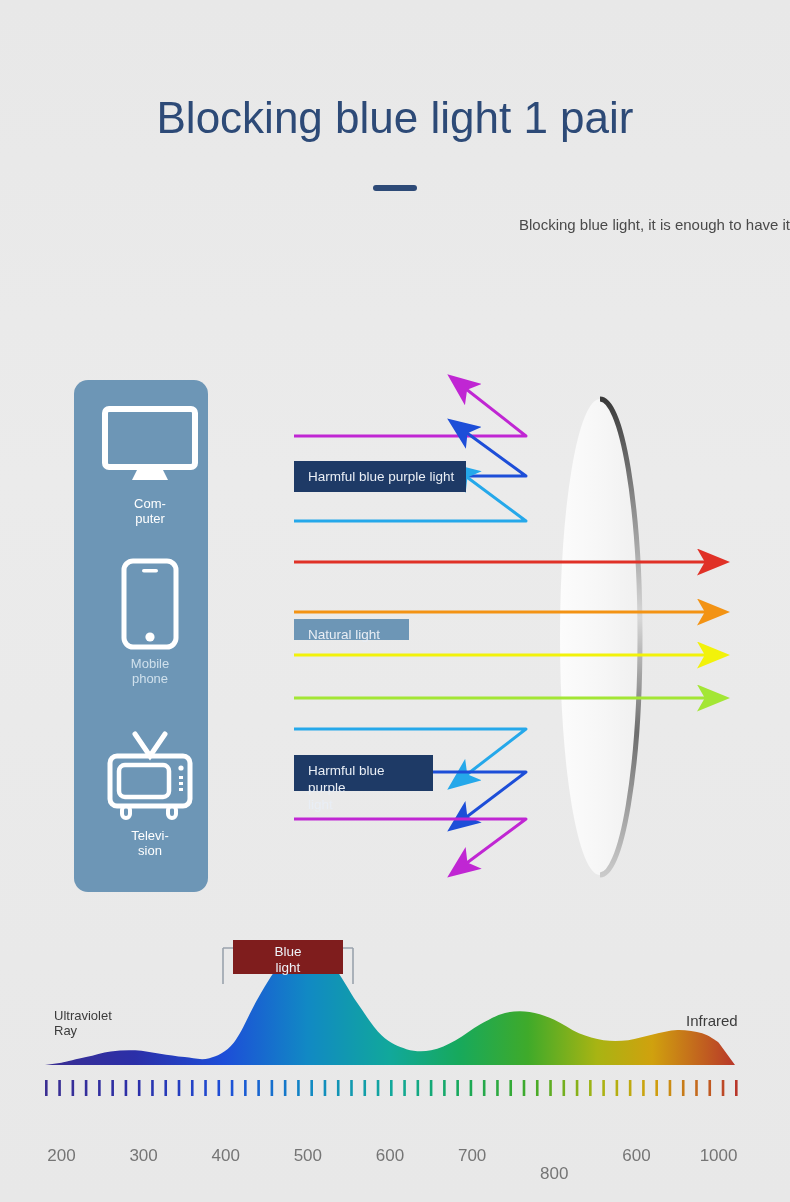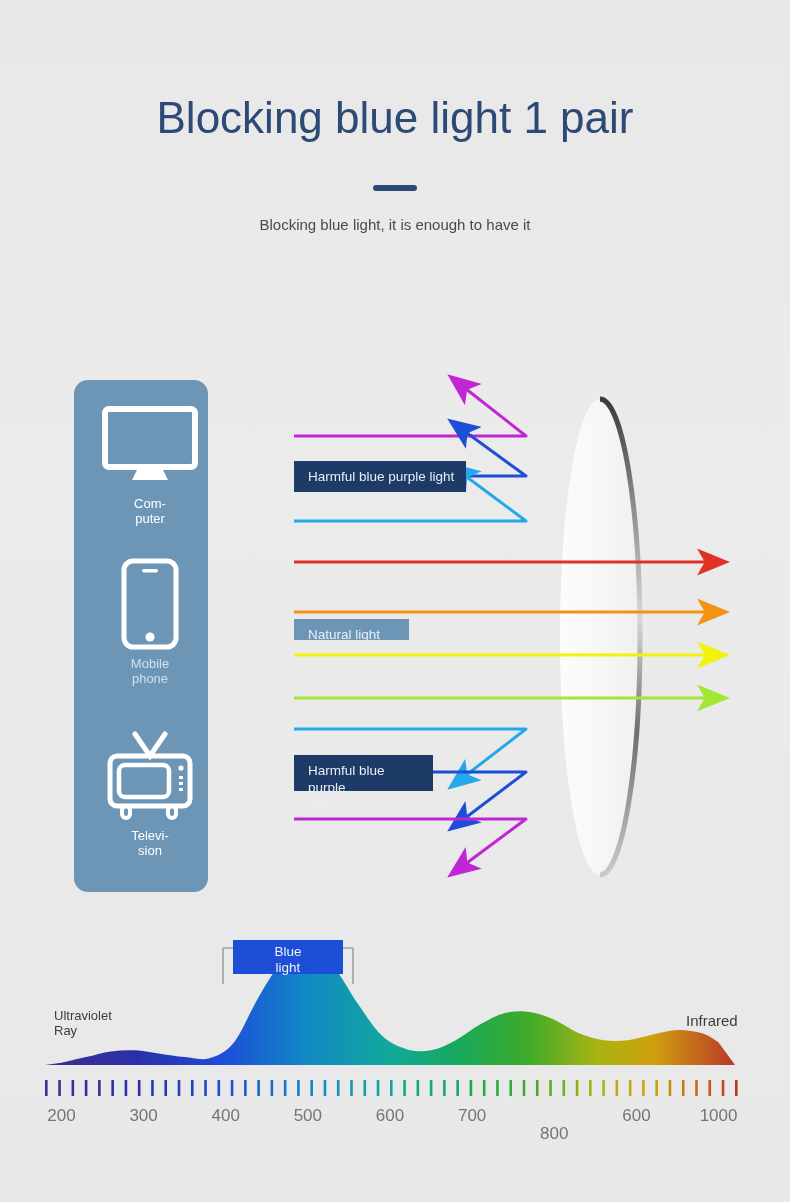--- a/index.html
+++ b/index.html
@@ -38,21 +38,21 @@
     width: 44px;
     height: 6px;
     border-radius: 3px;
     background: #2d4a77;
   }
   .page-subtitle {
     position: absolute;
     top: 215px;
     left: 0;
     width: 790px;
-    text-align: center;
+    text-align: right;
     font-size: 15px;
     color: #4a4a4a;
     line-height: 20px;
   }
 
   
   .device-panel {
     position: absolute;
     left: 74px;
     top: 380px;
@@ -129,35 +129,36 @@
     white-space: pre-line;
   }
   #uv-label { left: 54px; top: 88px; }
   #ir-label { left: 686px; top: 93px; font-size: 15px; }
   #bluelight-box {
     position: absolute;
     left: 233px;
     top: 20px;
     width: 110px;
     height: 34px;
-    background: #1d4ed8;
+    background: #7f1d1d;
     color: #eef2f8;
     font-size: 13.5px;
     line-height: 16px;
     text-align: center;
     padding-top: 4px;
     box-sizing: border-box;
     white-space: pre-line;
   }
   .axis-label {
     position: absolute;
     font-size: 17px;
     color: #757575;
     text-align: center;
     width: 60px;
+    margin-top: 40px;
   }
 </style>
 </head>
 <body>
 
 <div class="page-title">Blocking blue light 1 pair</div>
 <div class="title-rule"></div>
 <div class="page-subtitle">Blocking blue light, it is enough to have it</div>
 
 <div class="device-panel">

